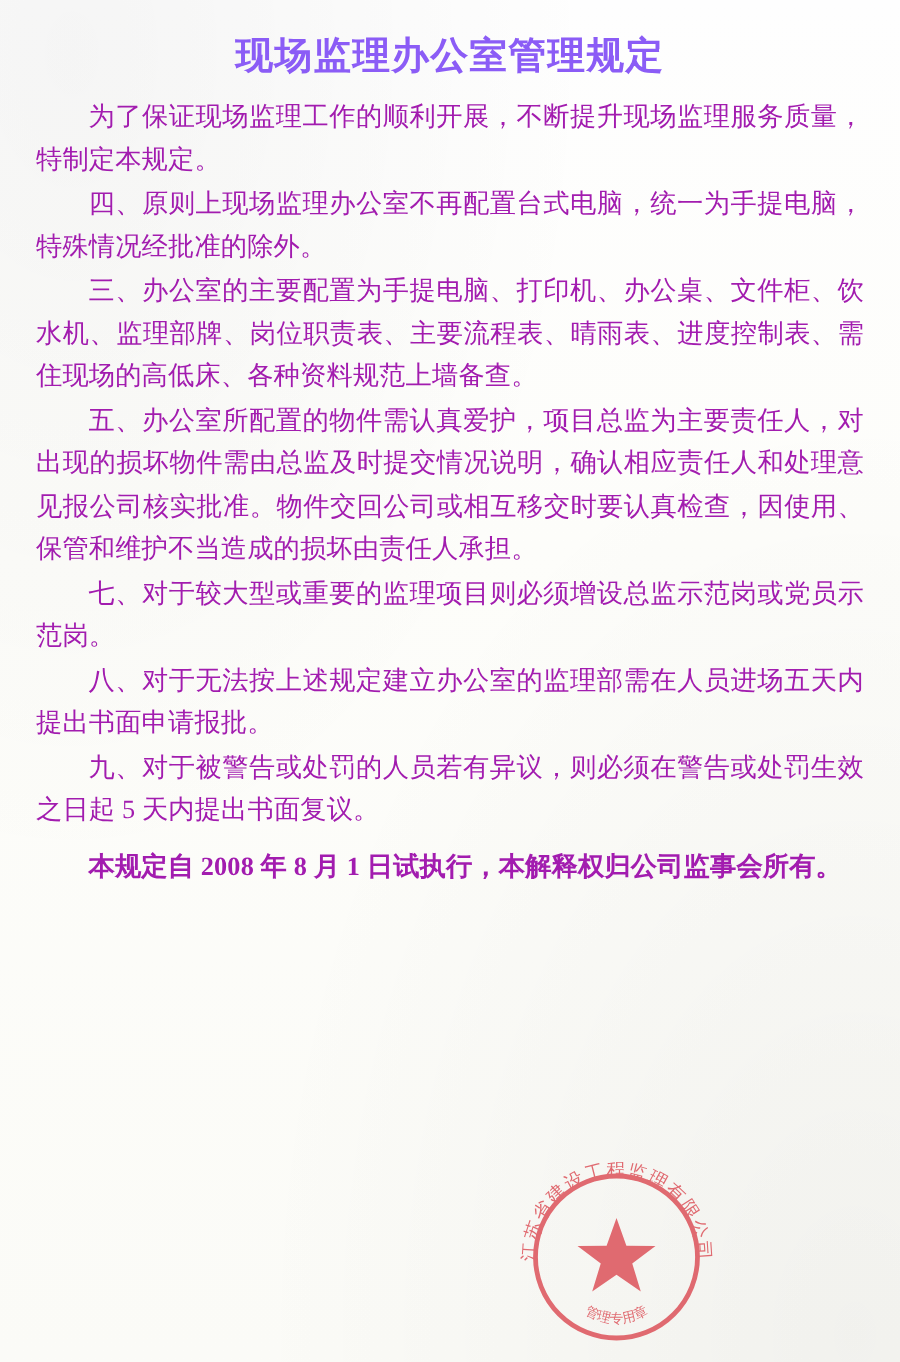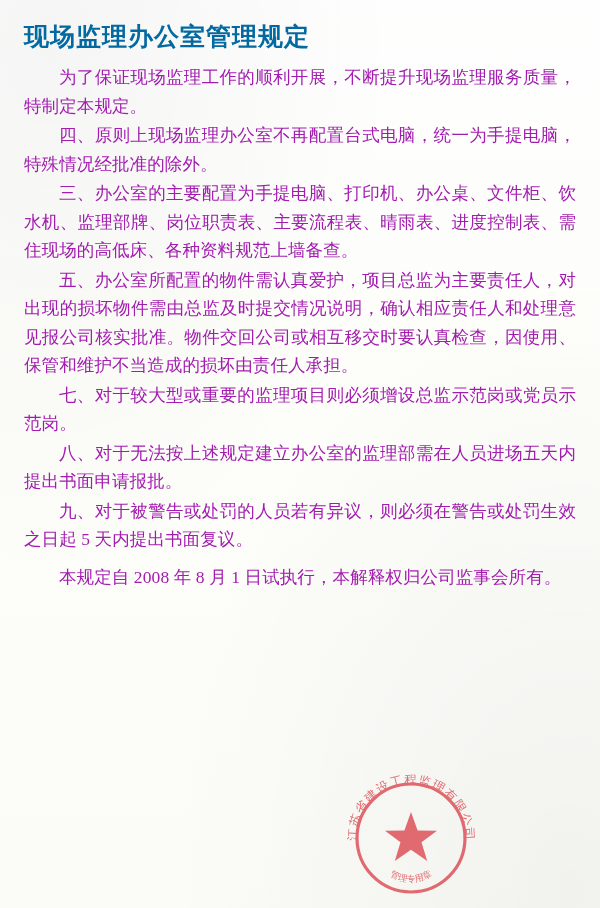--- a/index.html
+++ b/index.html
@@ -31,41 +31,43 @@
       radial-gradient(ellipse at 95% 98%, rgba(0,0,0,0.04), rgba(0,0,0,0) 50%);
     pointer-events: none;
   }
   .doc {
     position: relative;
     padding: 14px 24px 0 24px;
     box-sizing: border-box;
     width: 600px;
   }
   .doc-title {
+    text-align: center;
     font-size: 25px;
     font-weight: bold;
     letter-spacing: 1px;
     margin: 6px 0 10px 0;
-    color: #0369a1;
+    color: #8b5cf6;
     font-family: "DejaVu Serif", "Liberation Serif", serif;
   }
   .para {
     font-size: 17.5px;
     line-height: 1.63;
     text-align: justify;
     text-justify: inter-ideograph;
     margin: 0 0 1px 0;
     color: #a21caf;
     letter-spacing: 0.1px;
   }
   .para.indent {
     text-indent: 2em;
   }
   .closing {
     margin-top: 9px;
+    font-weight: bold;
   }
   
   .seal {
     position: absolute;
     left: 335px;
     top: 762px;
     width: 152px;
     height: 152px;
     pointer-events: none;
   }

